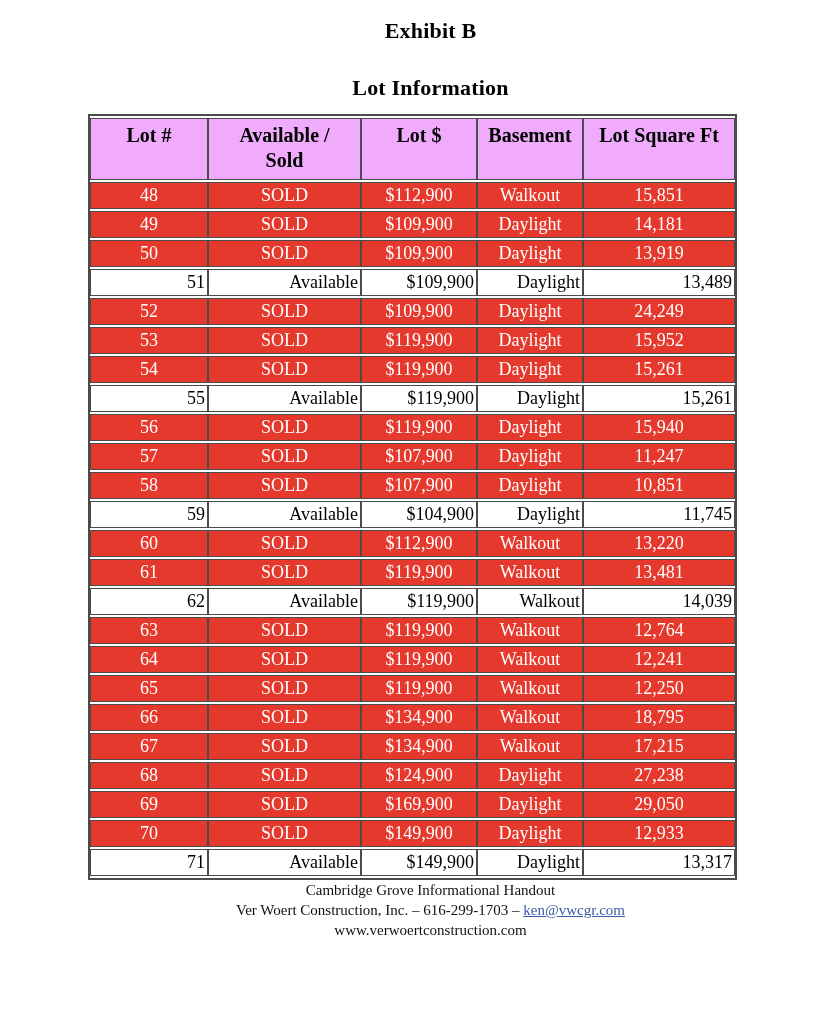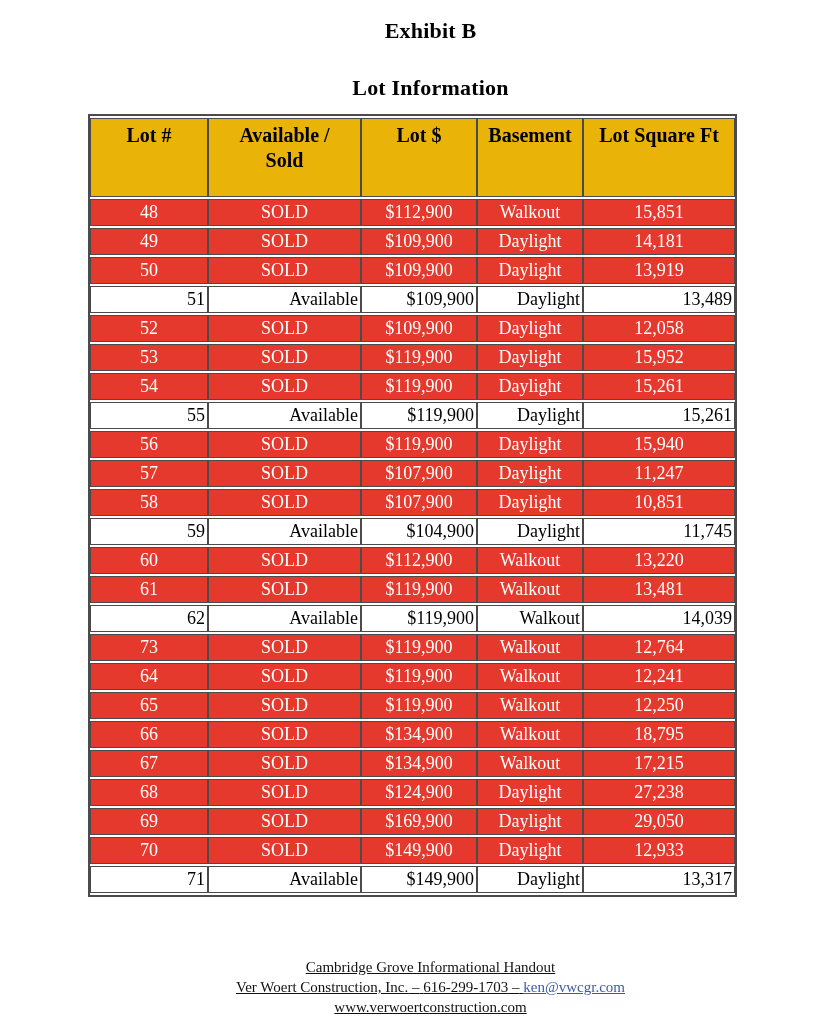--- a/index.html
+++ b/index.html
@@ -48,25 +48,25 @@
     background: #fff;
     table-layout: fixed;
   }
   col.c1 { width: 118px; }
   col.c2 { width: 153px; }
   col.c3 { width: 116px; }
   col.c4 { width: 106px; }
   col.c5 { width: 152px; }
   th {
     border: 1px solid var(--border-col, #4b4b4b);
-    background: #eab308;
+    background: #f0abfc;
     font-weight: bold;
     font-size: 20px;
     vertical-align: top;
-    padding: 4px 2px 23px 2px;
+    padding: 4px 2px 6px 2px;
     line-height: 25px;
   }
   th span { display: block; }
   td {
     border: 1px solid var(--border-col, #4b4b4b);
     text-align: center;
     font-size: 18px;
     height: 23px;
     line-height: 23px;
     padding: 1px 2px;
@@ -76,25 +76,23 @@
   tr.sold td {
     background: var(--sold-bg, #e5392d);
     color: #ffffff;
   }
   tr.available td {
     background: #ffffff;
     color: #000000;
     text-align: right;
   }
   .footer {
-    margin-top: 60px;
     font-size: 15px;
     line-height: 20px;
     color: #111;
-    text-decoration: underline;
   }
   .footer a {
     color: var(--link-col, #3a5ca8);
     text-decoration: underline;
   }
 </style>
 </head>
 <body>
 
 <div class="page">
@@ -159,21 +157,21 @@
           <td>Available</td>
           <td>$109,900</td>
           <td>Daylight</td>
           <td>13,489</td>
         </tr>
         <tr class="sold">
           <td>52</td>
           <td>SOLD</td>
           <td>$109,900</td>
           <td>Daylight</td>
-          <td>12,058</td>
+          <td>24,249</td>
         </tr>
         <tr class="sold">
           <td>53</td>
           <td>SOLD</td>
           <td>$119,900</td>
           <td>Daylight</td>
           <td>15,952</td>
         </tr>
         <tr class="sold">
           <td>54</td>
@@ -232,21 +230,21 @@
           <td>13,481</td>
         </tr>
         <tr class="available">
           <td>62</td>
           <td>Available</td>
           <td>$119,900</td>
           <td>Walkout</td>
           <td>14,039</td>
         </tr>
         <tr class="sold">
-          <td>73</td>
+          <td>63</td>
           <td>SOLD</td>
           <td>$119,900</td>
           <td>Walkout</td>
           <td>12,764</td>
         </tr>
         <tr class="sold">
           <td>64</td>
           <td>SOLD</td>
           <td>$119,900</td>
           <td>Walkout</td>

